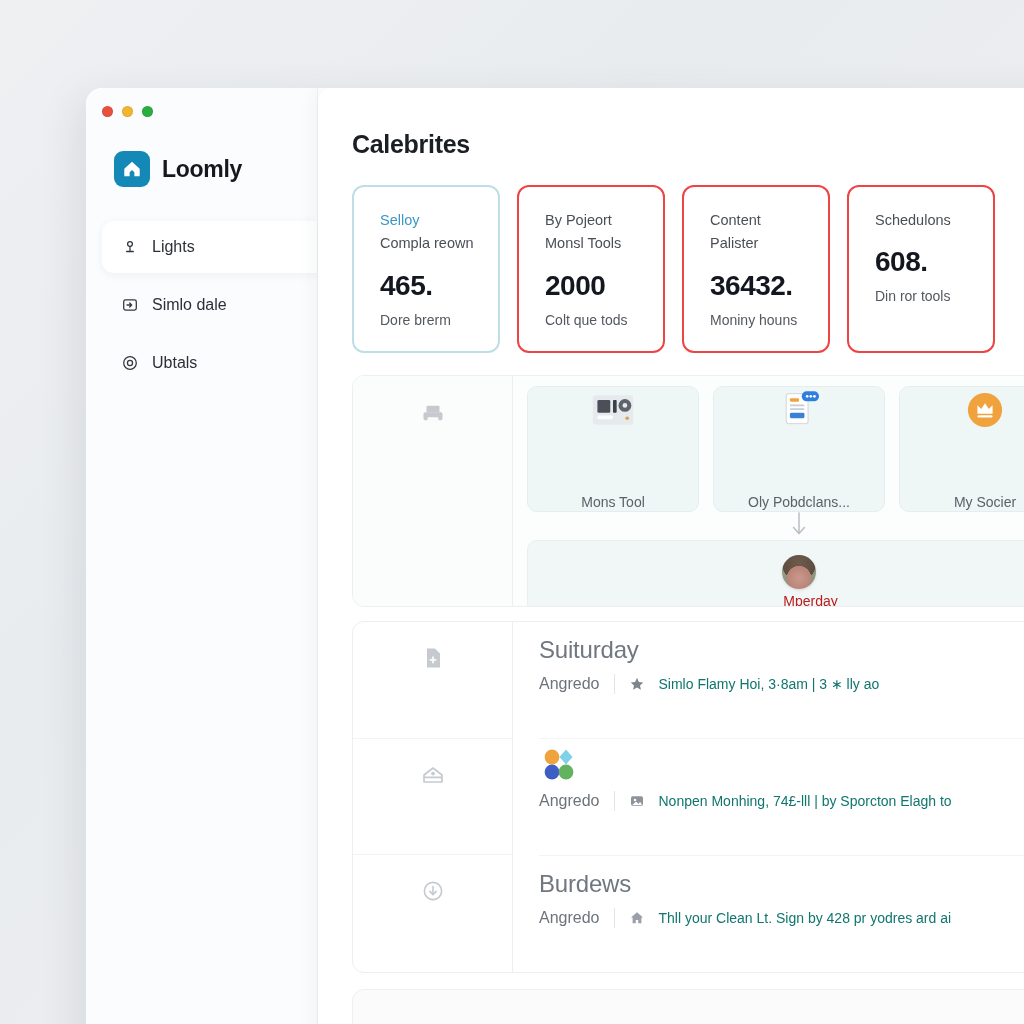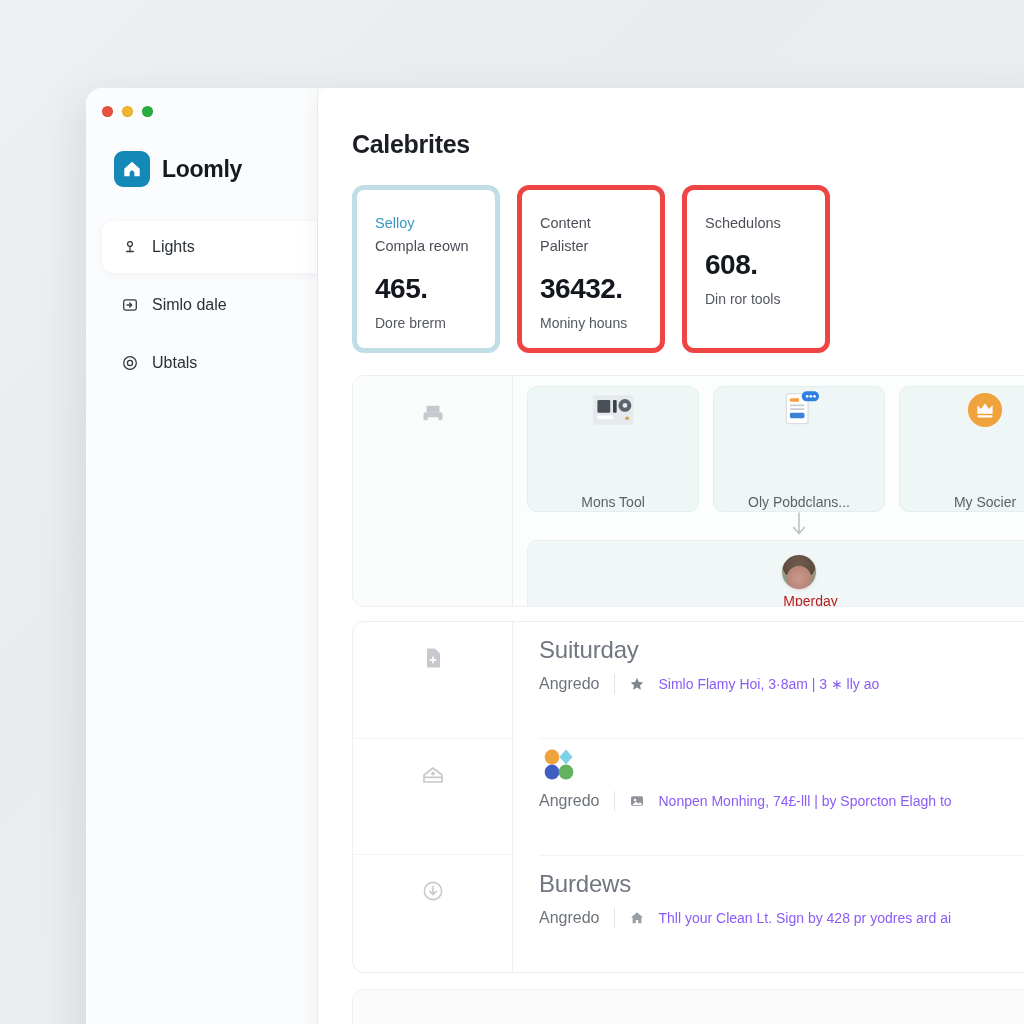--- a/index.html
+++ b/index.html
@@ -133,24 +133,24 @@
   }
 
   
   .stat-row {
     display: flex;
     gap: 17px;
   }
   .stat-card {
     width: 148px;
     height: 168px;
-    border: 5px solid #ef4444;
+    border: 2px solid #ef4444;
     border-radius: 12px;
     background: #ffffff;
-    padding: 22px 18px 0 18px;
+    padding: 22px 18px 0 26px;
     flex: 0 0 148px;
   }
   .stat-card.highlight { border-color: #bfdee6; }
   .stat-label {
     font-size: 14.5px;
     color: #4a4f57;
     line-height: 1.62;
   }
   .stat-label.accent { color: #3a97c4; }
   .stat-value {
@@ -284,21 +284,21 @@
     margin-bottom: 8px;
     height: 30px;
   }
   .item-head.icon-head { display: flex; align-items: center; }
   .item-meta { display: flex; align-items: center; gap: 14px; }
   .item-author { font-size: 16px; font-weight: normal; color: #6d737b; }
   .meta-divider { width: 1px; height: 20px; background: #e2e4e8; }
   .meta-icon { color: #9aa0a7; display: flex; align-items: center; }
   .meta-text {
     font-size: 14px;
-    color: #8b5cf6;
+    color: #0f766e;
     white-space: nowrap;
   }
 
   .bottom-card {
     margin-top: 16px;
     border: 1px solid #eff0f2;
     border-radius: 12px;
     height: 60px;
     background: #fbfbfc;
   }
@@ -371,20 +371,26 @@
 
     <section class="stat-row">
 
       <div class="stat-card highlight">
         <div class="stat-label accent">Selloy</div>
         <div class="stat-label">Compla reown</div>
         <div class="stat-value">465.</div>
         <div class="stat-sub">Dore brerm</div>
       </div>
 
+      <div class="stat-card">
+        <div class="stat-label">By Pojeort</div>
+        <div class="stat-label">Monsl Tools</div>
+        <div class="stat-value">2000</div>
+        <div class="stat-sub">Colt que tods</div>
+      </div>
 
       <div class="stat-card">
         <div class="stat-label">Content</div>
         <div class="stat-label">Palister</div>
         <div class="stat-value">36432.</div>
         <div class="stat-sub">Moniny houns</div>
       </div>
 
       <div class="stat-card">
         <div class="stat-label">Schedulons</div>

